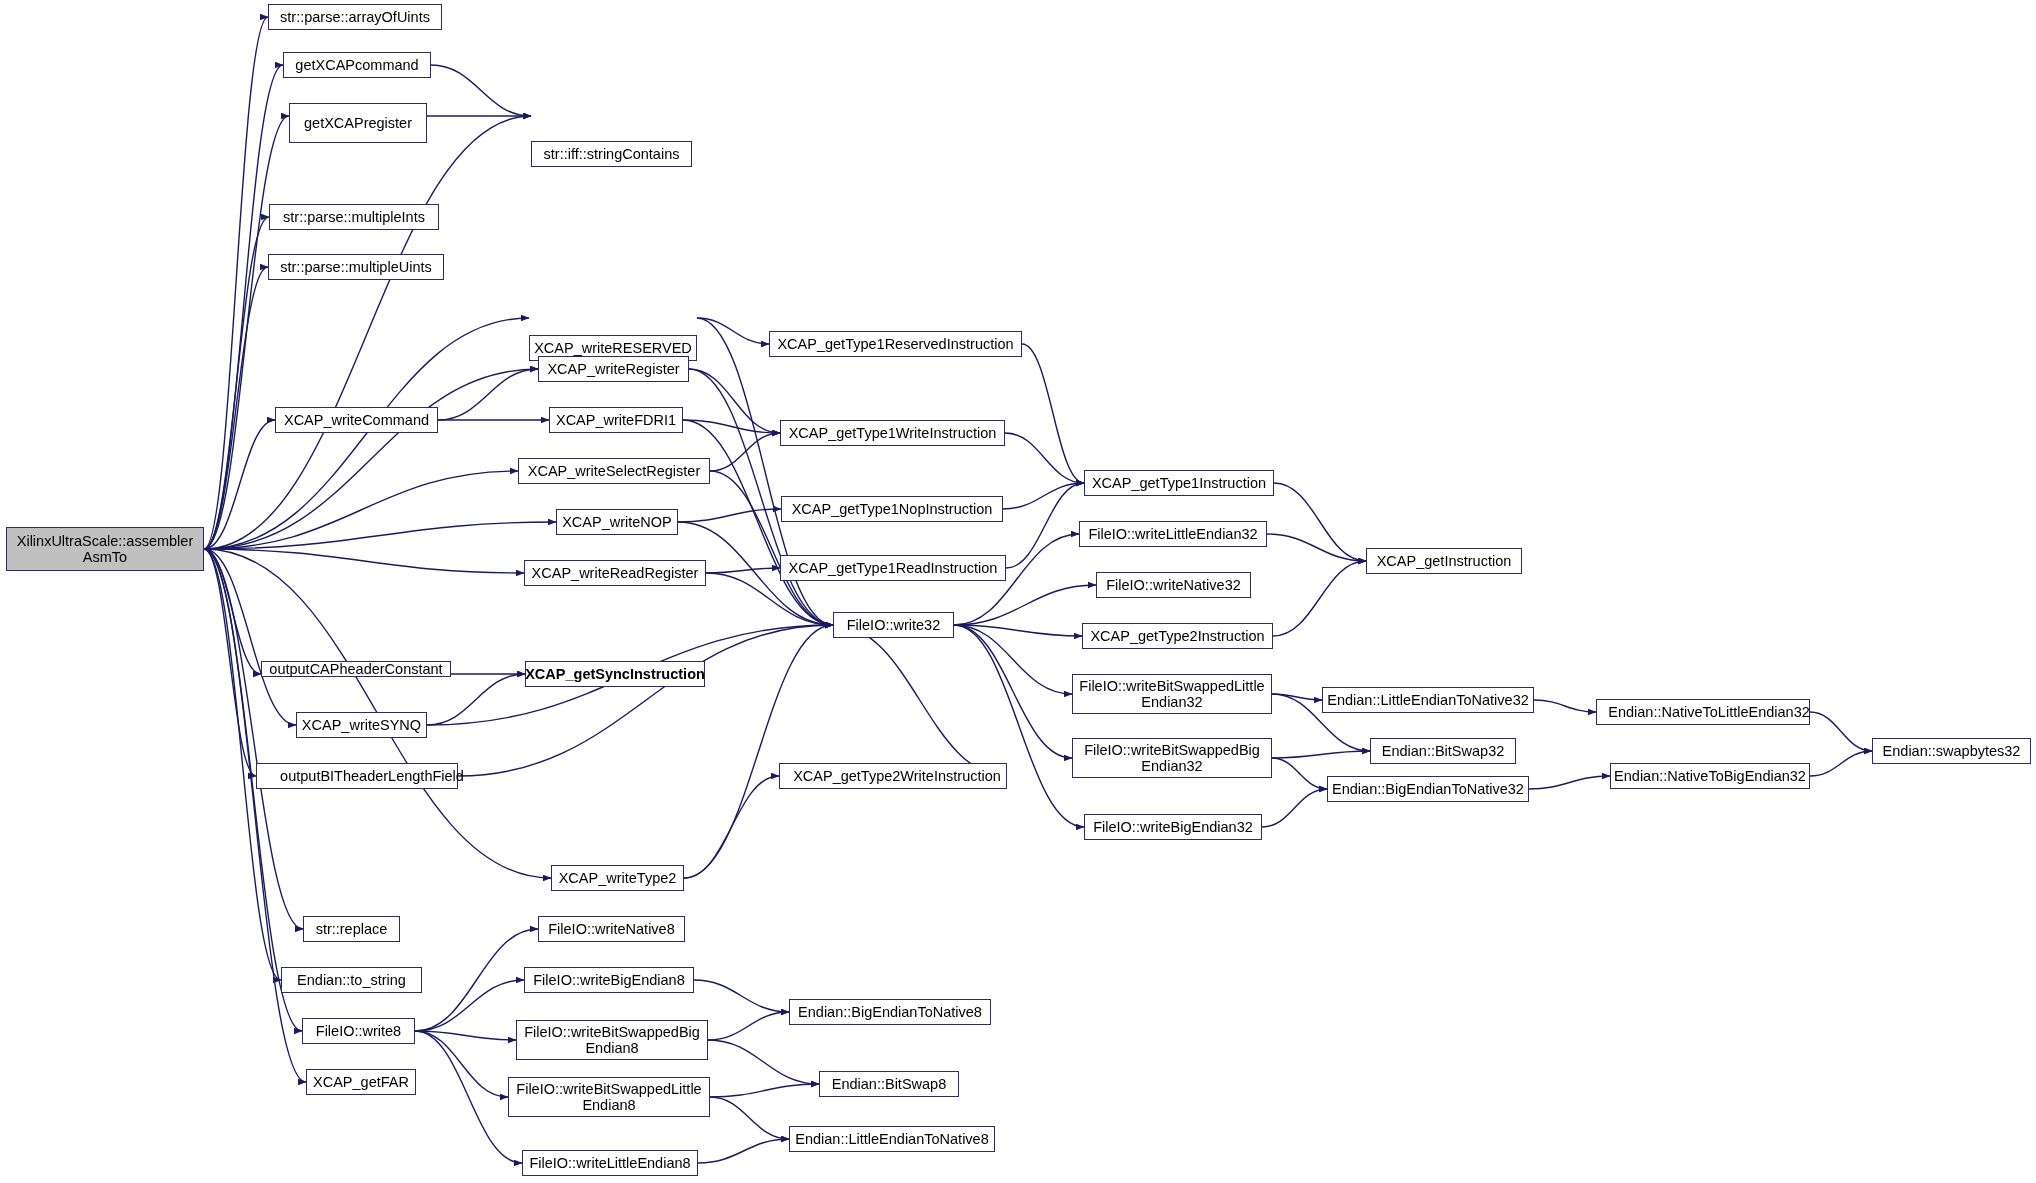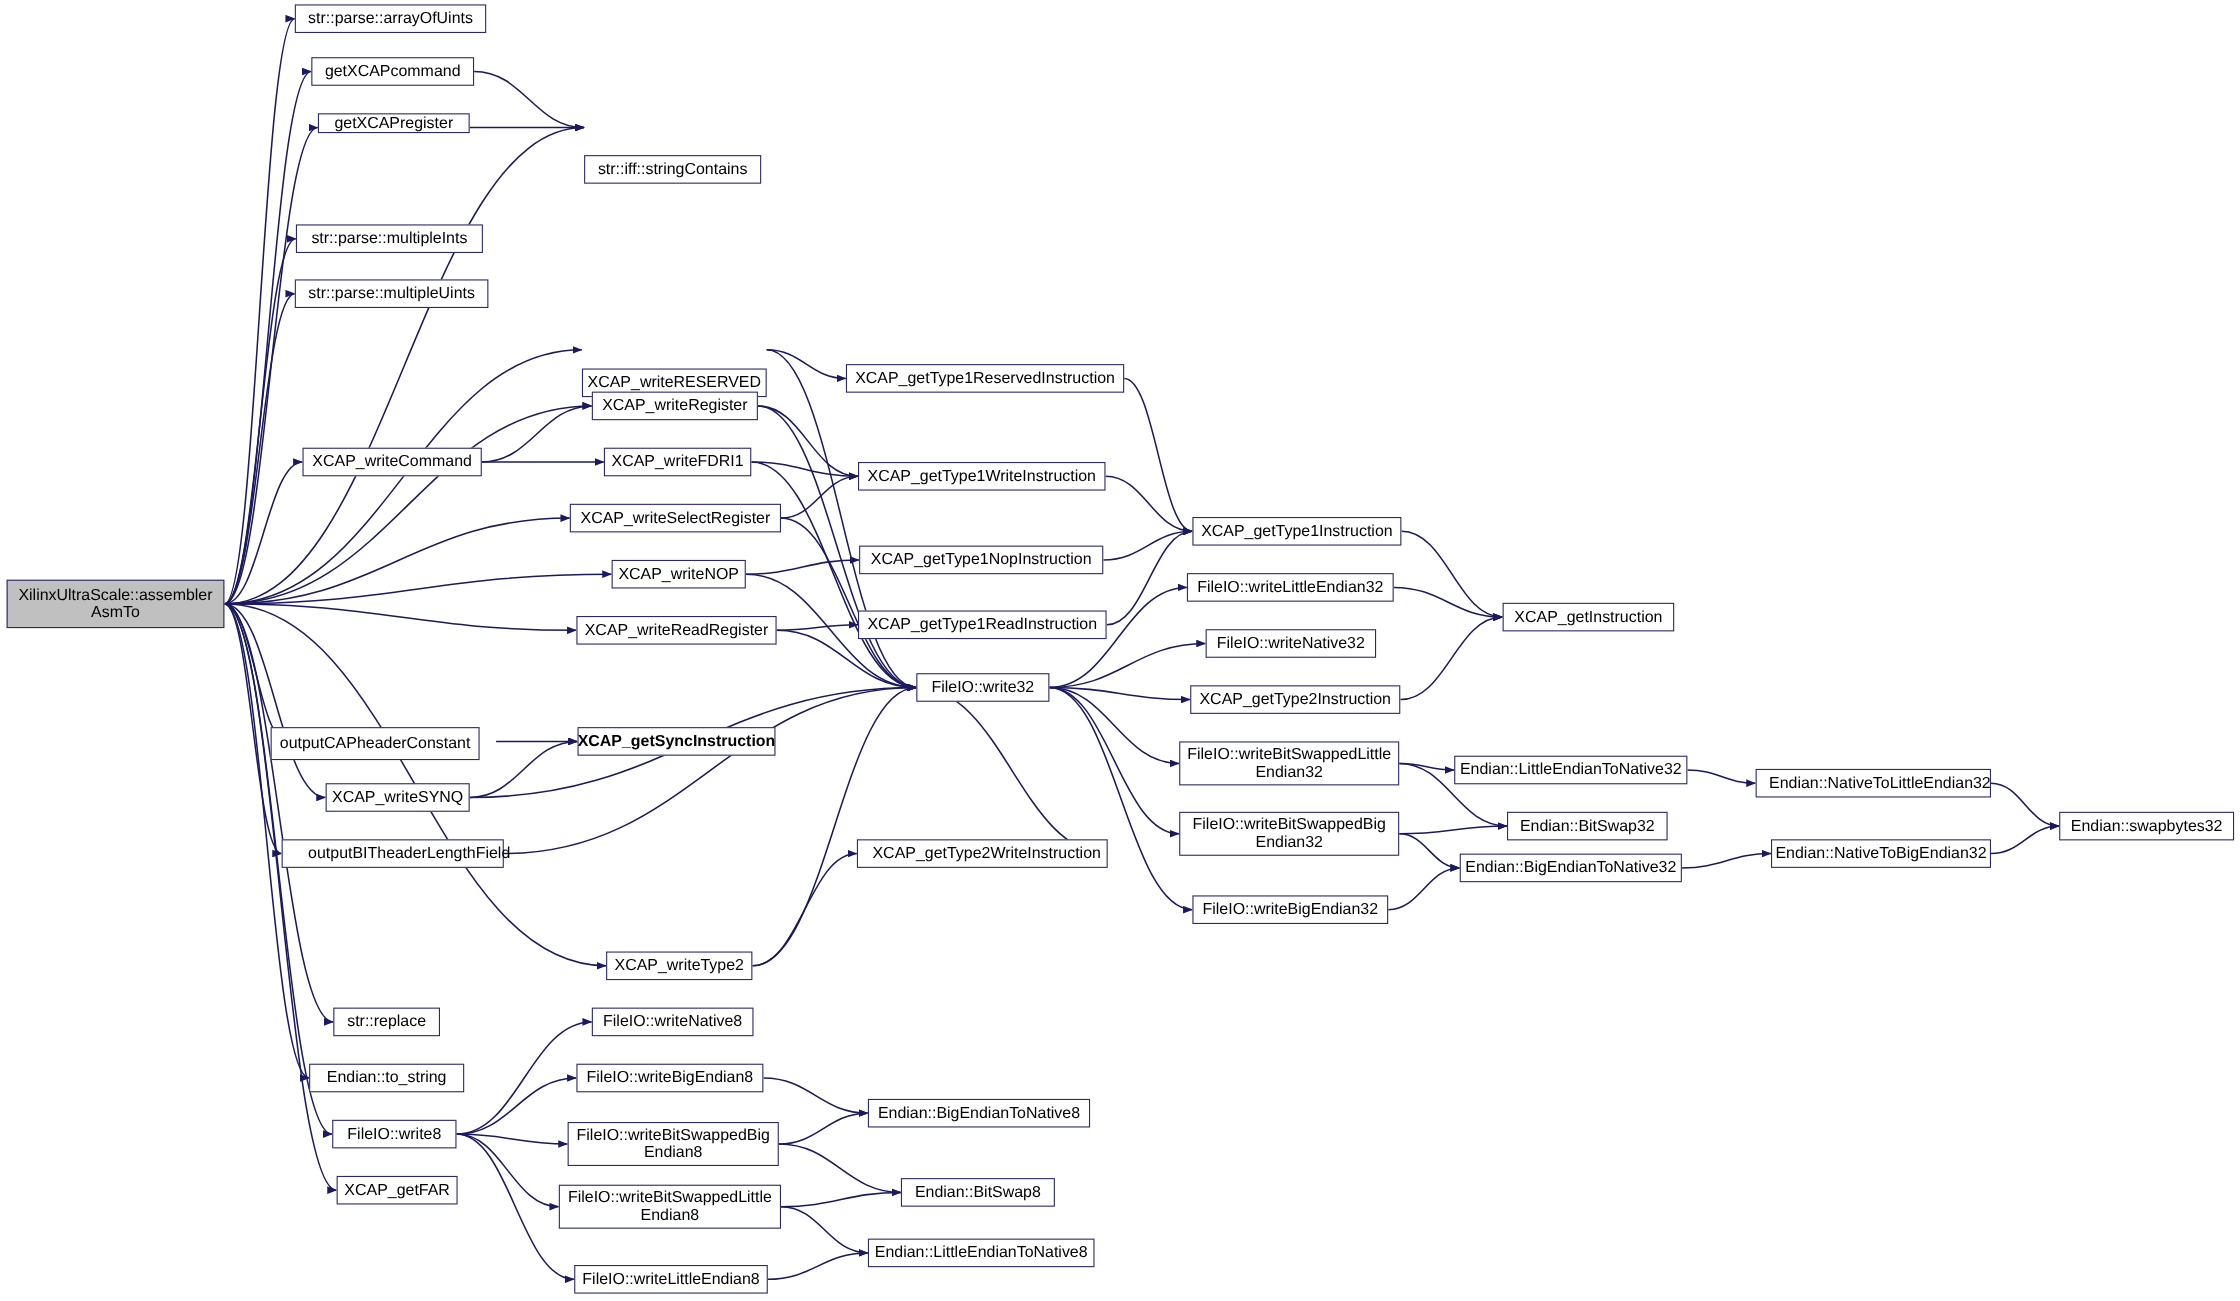--- a/index.html
+++ b/index.html
@@ -131,42 +131,42 @@
         <path d="M 710 1097 C 759.05 1097, 769.95 1084, 819 1084" marker-end="url(#arrow)"></path>
         <path d="M 710 1097 C 745.55 1097, 753.45 1139, 789 1139" marker-end="url(#arrow)"></path>
         <path d="M 698 1163 C 738.95 1163, 748.05 1139, 789 1139" marker-end="url(#arrow)"></path>
         <path d="M 204 549 C 249.9 549, 260.1 1082, 306 1082" marker-end="url(#arrow)"></path>
       </g>
   </svg>
 <div class="node root" style="left: 6px; top: 527px; width: 198px; height: 44px;">XilinxUltraScale::assembler
 AsmTo</div>
     <div class="node" style="left: 268px; top: 4px; width: 174px; height: 26px;">str::parse::arrayOfUints</div>
     <div class="node" style="left: 283px; top: 52px; width: 148px; height: 26px;">getXCAPcommand</div>
-    <div class="node" style="left: 289px; top: 103px; width: 138px; height: 18px;">getXCAPregister</div>
+    <div class="node" style="left: 289px; top: 103px; width: 138px; height: 40px;">getXCAPregister</div>
     <div class="node" style="left: 531px; top: 103px; width: 161px; height: 26px; margin-top: 38px;">str::iff::stringContains</div>
     <div class="node" style="left: 269px; top: 204px; width: 170px; height: 26px;">str::parse::multipleInts</div>
     <div class="node" style="left: 268px; top: 254px; width: 176px; height: 26px;">str::parse::multipleUints</div>
     <div class="node" style="left: 529px; top: 305px; width: 168px; height: 26px; margin-top: 30px;">XCAP_writeRESERVED</div>
     <div class="node" style="left: 769px; top: 331px; width: 253px; height: 26px;">XCAP_getType1ReservedInstruction</div>
     <div class="node" style="left: 538px; top: 356px; width: 151px; height: 26px;">XCAP_writeRegister</div>
     <div class="node" style="left: 275px; top: 407px; width: 163px; height: 26px;">XCAP_writeCommand</div>
     <div class="node" style="left: 549px; top: 407px; width: 134px; height: 26px;">XCAP_writeFDRI1</div>
     <div class="node" style="left: 780px; top: 420px; width: 225px; height: 26px;">XCAP_getType1WriteInstruction</div>
     <div class="node" style="left: 518px; top: 458px; width: 192px; height: 26px;">XCAP_writeSelectRegister</div>
     <div class="node" style="left: 556px; top: 509px; width: 122px; height: 26px;">XCAP_writeNOP</div>
     <div class="node" style="left: 781px; top: 496px; width: 222px; height: 26px;">XCAP_getType1NopInstruction</div>
     <div class="node" style="left: 1084px; top: 470px; width: 190px; height: 26px;">XCAP_getType1Instruction</div>
     <div class="node" style="left: 524px; top: 560px; width: 182px; height: 26px;">XCAP_writeReadRegister</div>
     <div class="node" style="left: 780px; top: 555px; width: 226px; height: 26px;">XCAP_getType1ReadInstruction</div>
     <div class="node" style="left: 833px; top: 612px; width: 121px; height: 26px;">FileIO::write32</div>
     <div class="node" style="left: 1079px; top: 521px; width: 188px; height: 26px;">FileIO::writeLittleEndian32</div>
     <div class="node" style="left: 1096px; top: 572px; width: 155px; height: 26px;">FileIO::writeNative32</div>
     <div class="node" style="left: 1082px; top: 623px; width: 191px; height: 26px;">XCAP_getType2Instruction</div>
     <div class="node" style="left: 1366px; top: 548px; width: 156px; height: 26px;">XCAP_getInstruction</div>
-    <div class="node" style="left: 246px; top: 661px; width: 190px; height: 30px;">outputCAPheaderConstant</div>
+    <div class="node" style="left: 261px; top: 661px; width: 190px; height: 16px;">outputCAPheaderConstant</div>
     <div class="node" style="left: 525px; top: 661px; width: 180px; height: 26px; font-weight: bold;">XCAP_getSyncInstruction</div>
     <div class="node" style="left: 296px; top: 712px; width: 131px; height: 26px;">XCAP_writeSYNQ</div>
     <div class="node" style="left: 1072px; top: 674px; width: 200px; height: 40px;">FileIO::writeBitSwappedLittle
 Endian32</div>
     <div class="node" style="left: 1322px; top: 687px; width: 212px; height: 26px;">Endian::LittleEndianToNative32</div>
     <div class="node" style="left: 1596px; top: 699px; width: 214px; height: 26px; padding-left: 16px;">Endian::NativeToLittleEndian32</div>
     <div class="node" style="left: 256px; top: 763px; width: 202px; height: 26px; padding-left: 34px;">outputBITheaderLengthField</div>
     <div class="node" style="left: 1072px; top: 738px; width: 200px; height: 40px;">FileIO::writeBitSwappedBig
 Endian32</div>
     <div class="node" style="left: 1370px; top: 738px; width: 146px; height: 26px;">Endian::BitSwap32</div>

